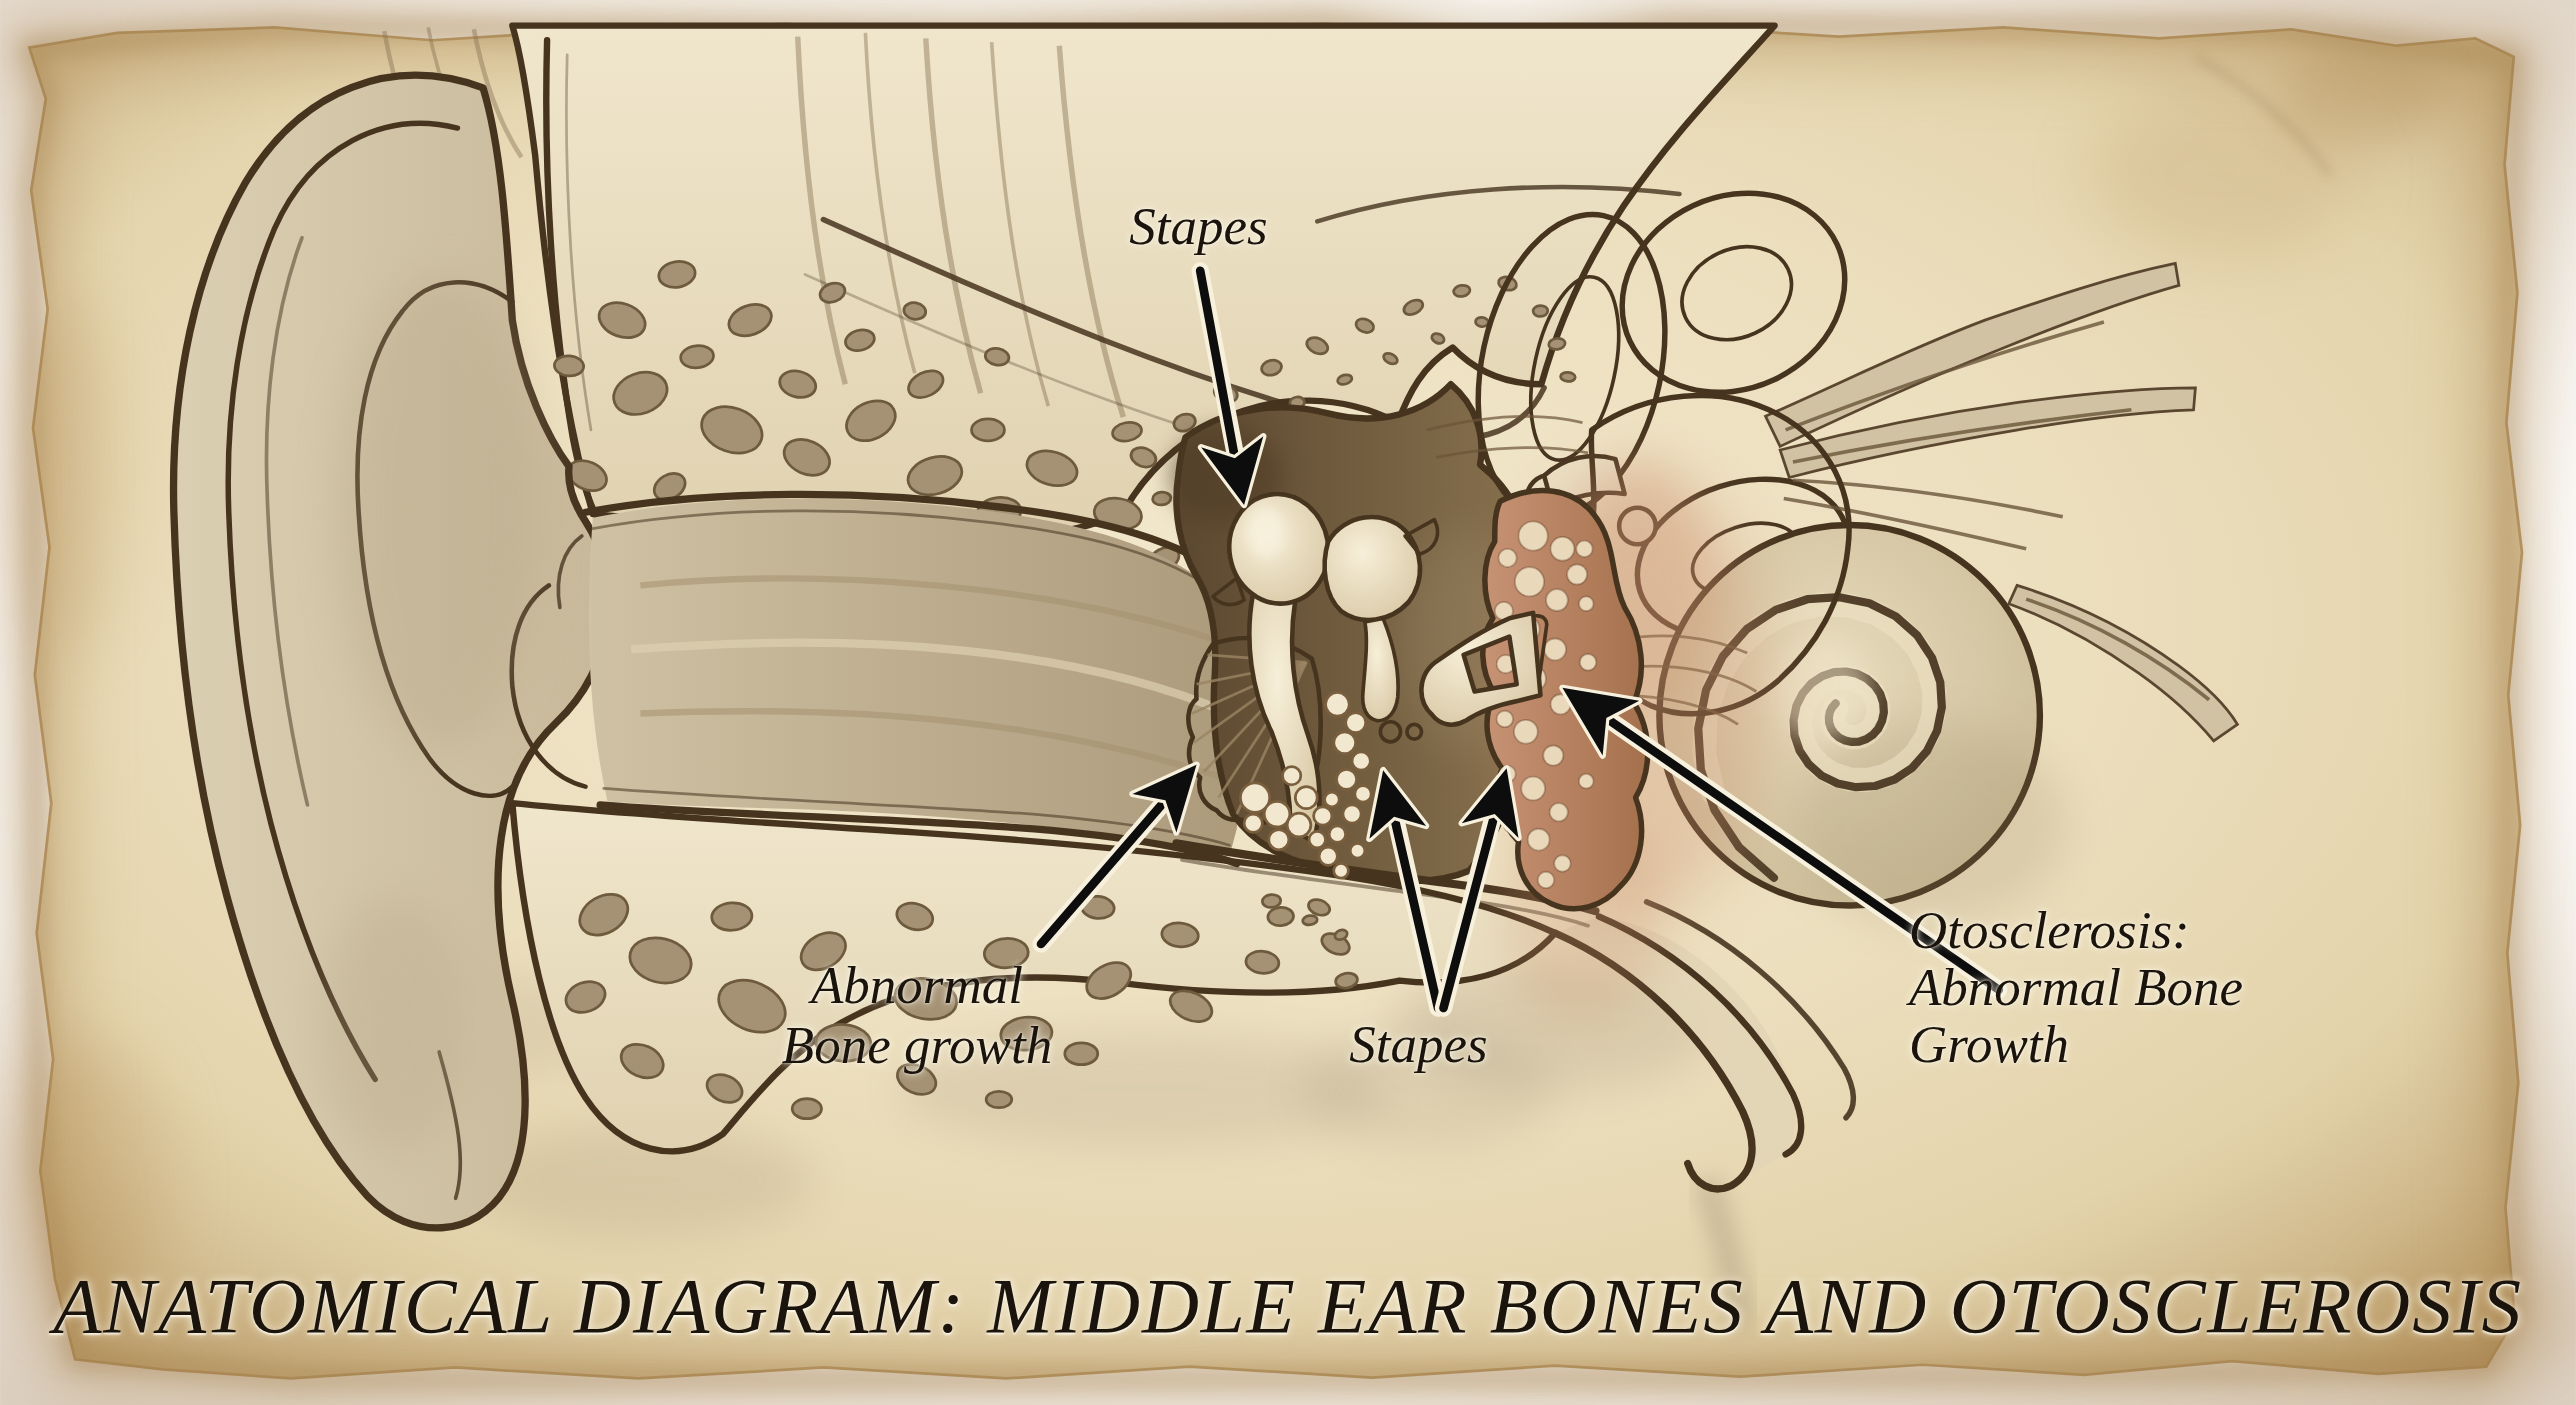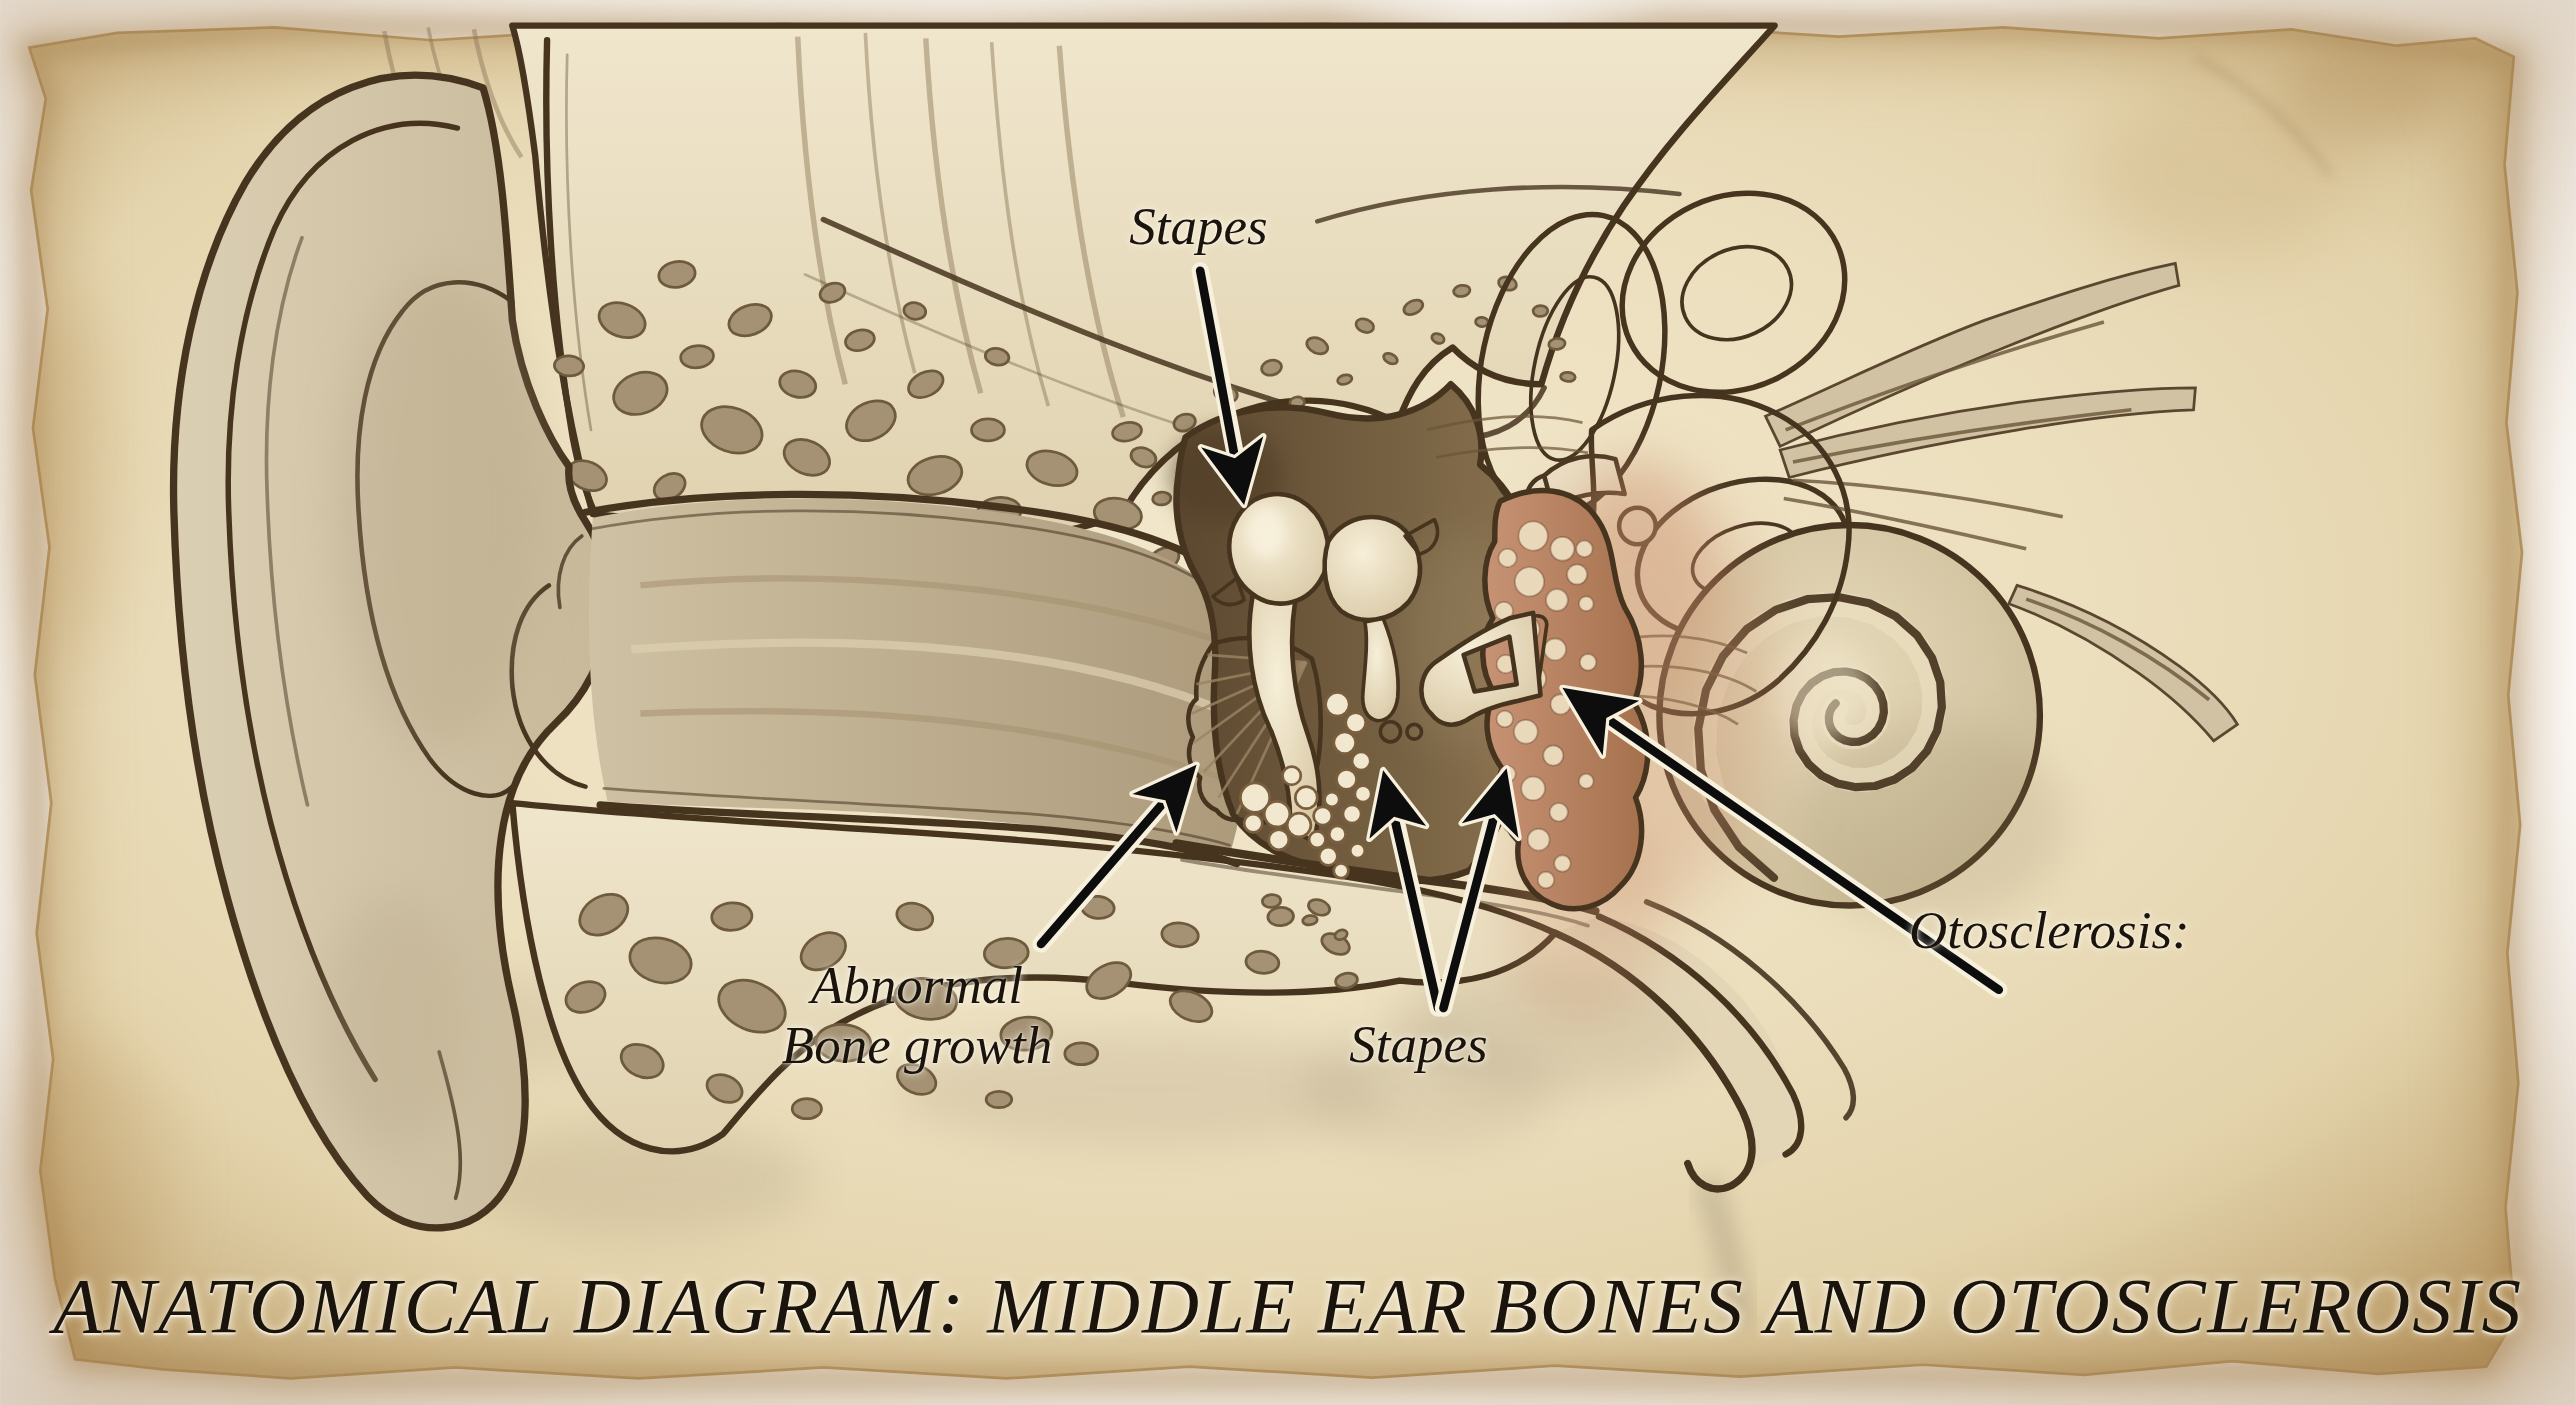--- a/index.html
+++ b/index.html
@@ -494,20 +494,22 @@
   <div>Abnormal</div>
   <div>Bone growth</div>
 </div>
 
 <div class="lab lab-callout" style="left:1272px;top:1014px;width:293px;text-align:center;">
   <span>Stapes</span>
 </div>
 
 <div class="lab lab-callout" style="left:1909px;top:902px;width:403px;text-align:left;line-height:57px;">
   <div>Otosclerosis:</div>
+  <div>Abnormal Bone</div>
+  <div>Growth</div>
 </div>
 
 <div class="lab lab-title" style="left:0;top:1261px;width:2576px;">
   <span>ANATOMICAL DIAGRAM: MIDDLE EAR BONES AND OTOSCLEROSIS</span>
 </div>
 
 </div>
 
 
 </body></html>

